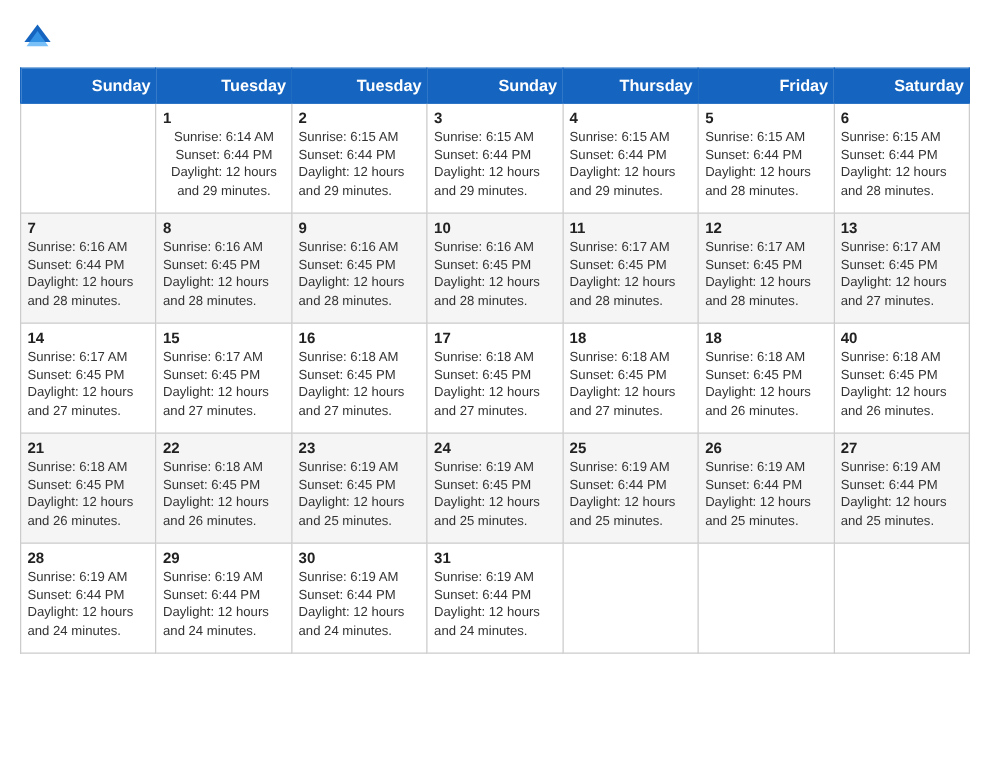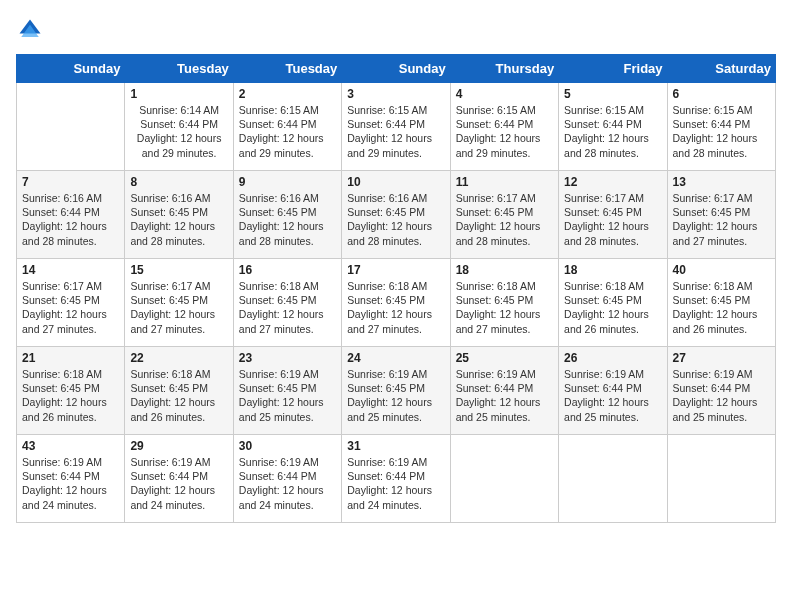--- a/index.html
+++ b/index.html
@@ -312,21 +312,21 @@
         <td>
           <span class="day-number">27</span>
           <div class="day-info" style="white-space: pre-line;">Sunrise: 6:19 AM
 Sunset: 6:44 PM
 Daylight: 12 hours
 and 25 minutes.</div>
         </td>
       </tr>
       <tr>
         <td>
-          <span class="day-number">43</span>
+          <span class="day-number">28</span>
           <div class="day-info" style="white-space: pre-line;">Sunrise: 6:19 AM
 Sunset: 6:44 PM
 Daylight: 12 hours
 and 24 minutes.</div>
         </td>
         <td>
           <span class="day-number">29</span>
           <div class="day-info" style="white-space: pre-line;">Sunrise: 6:19 AM
 Sunset: 6:44 PM
 Daylight: 12 hours

